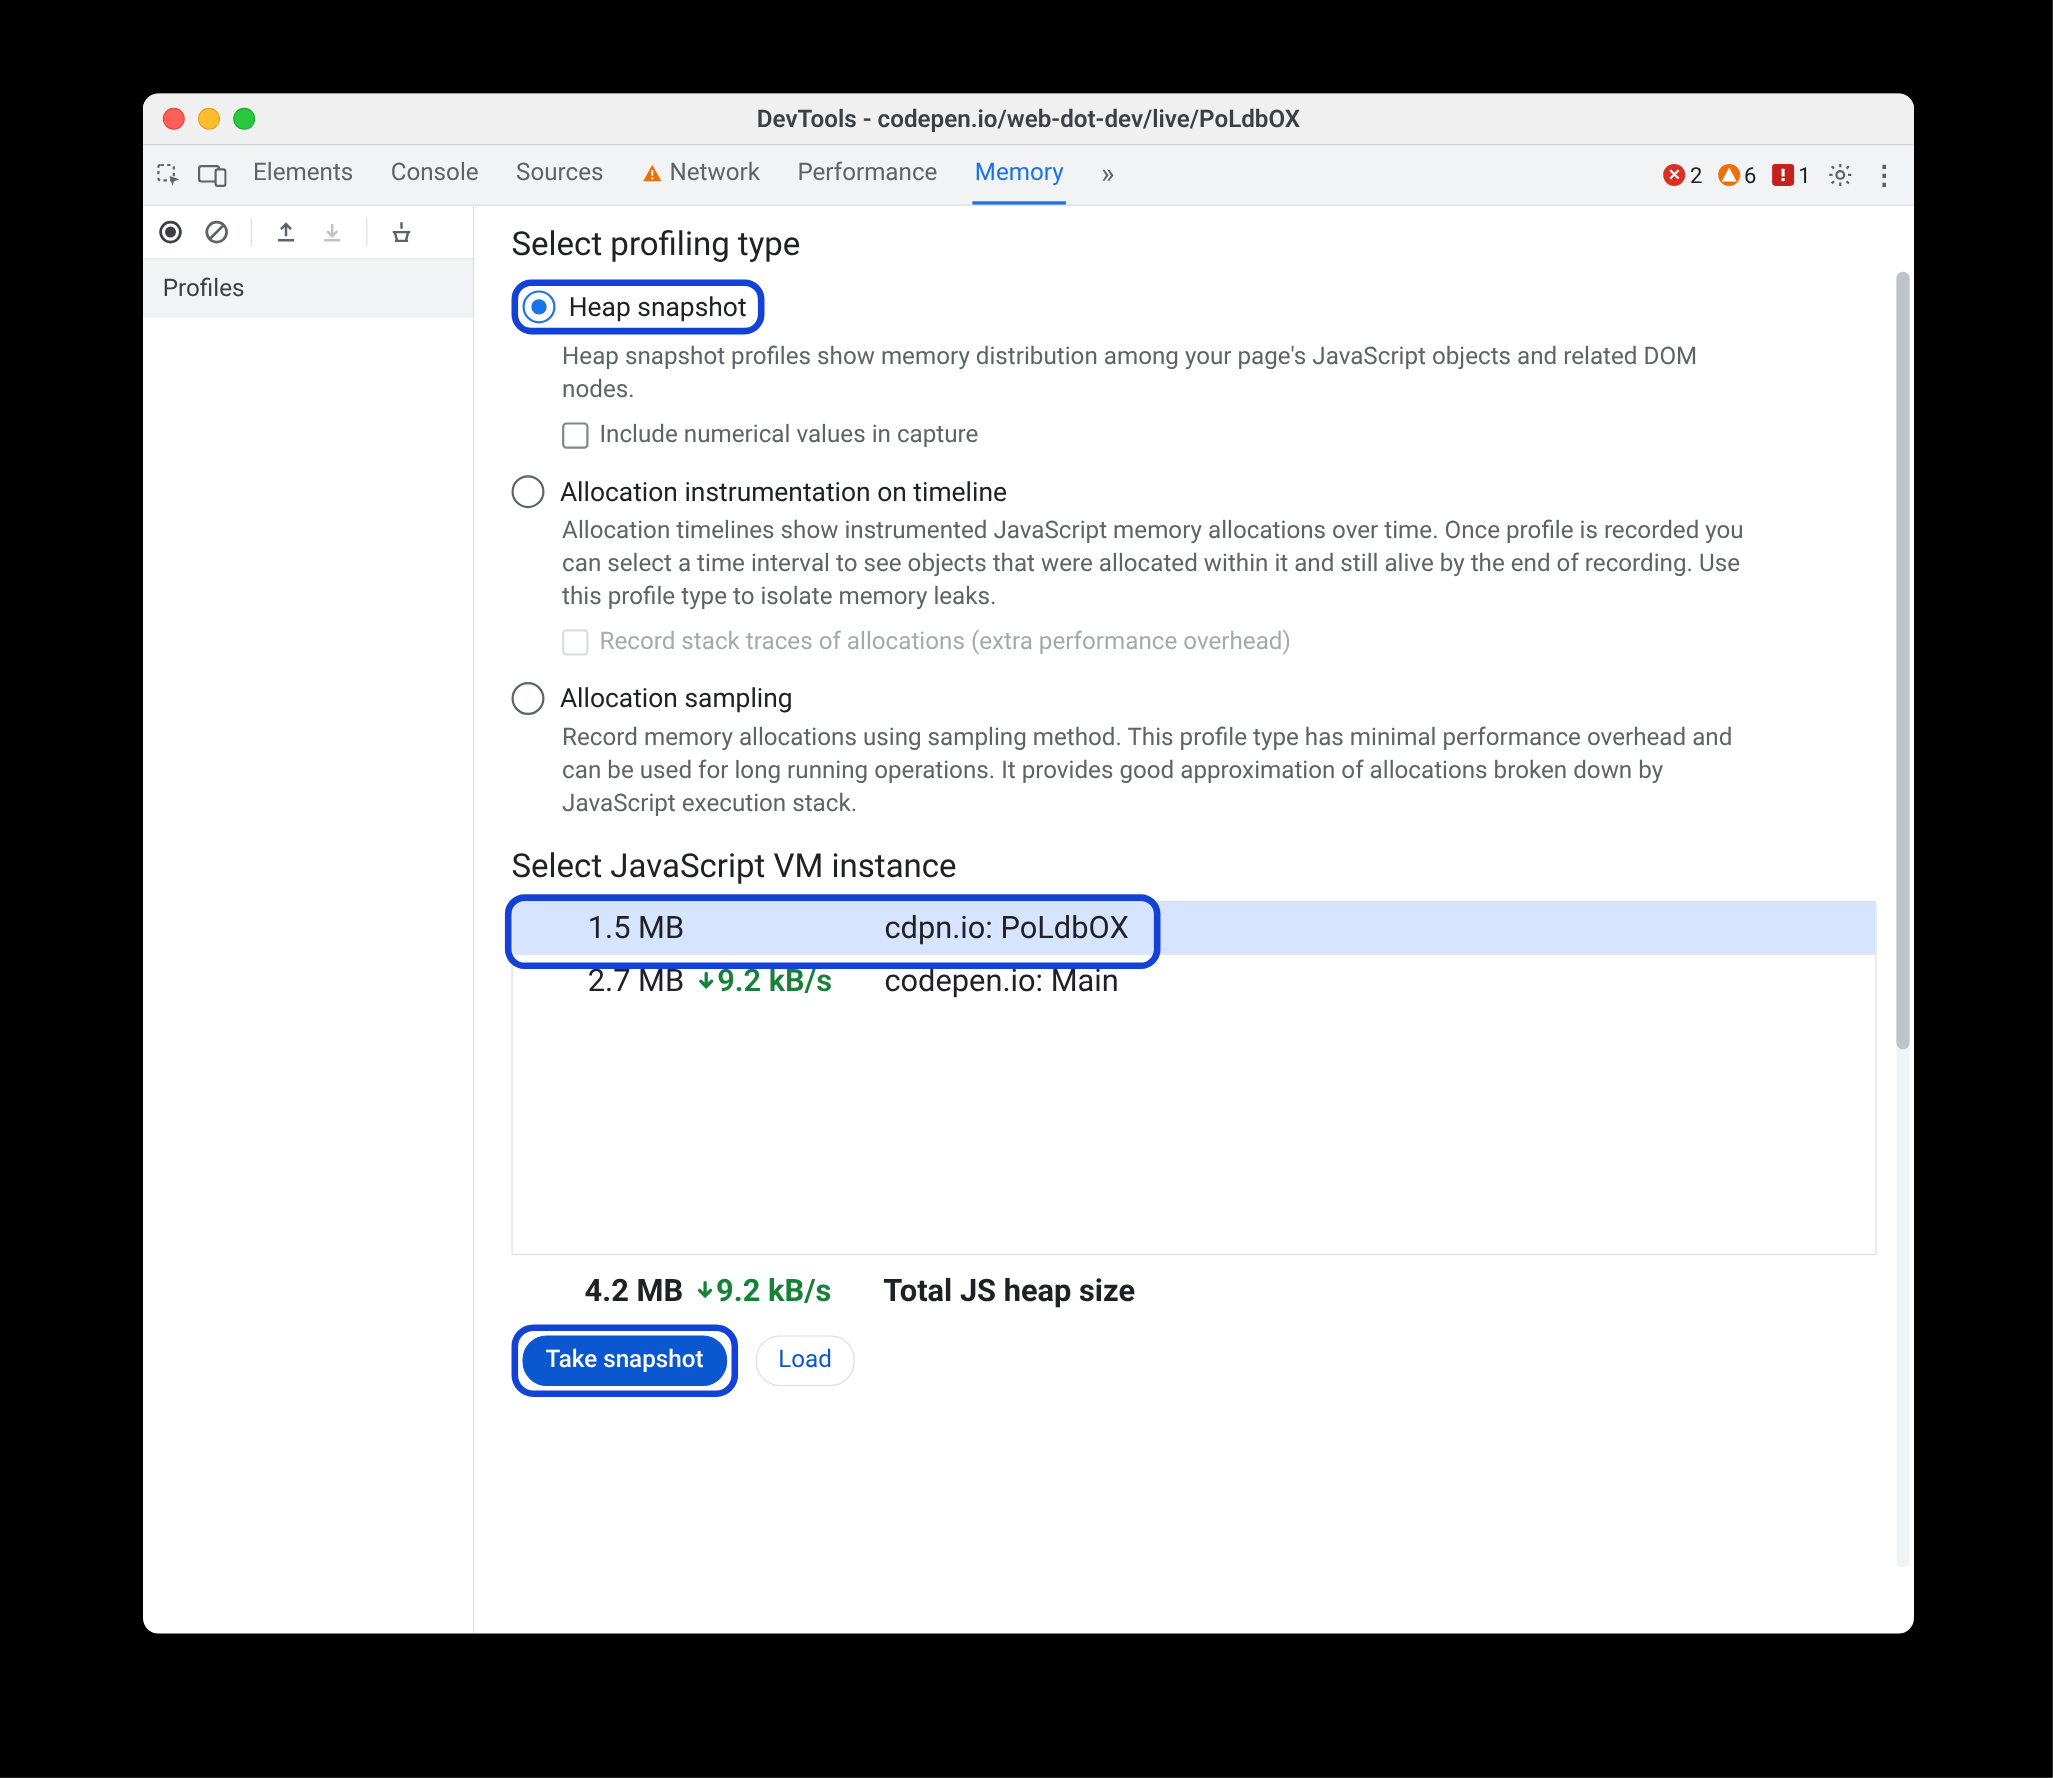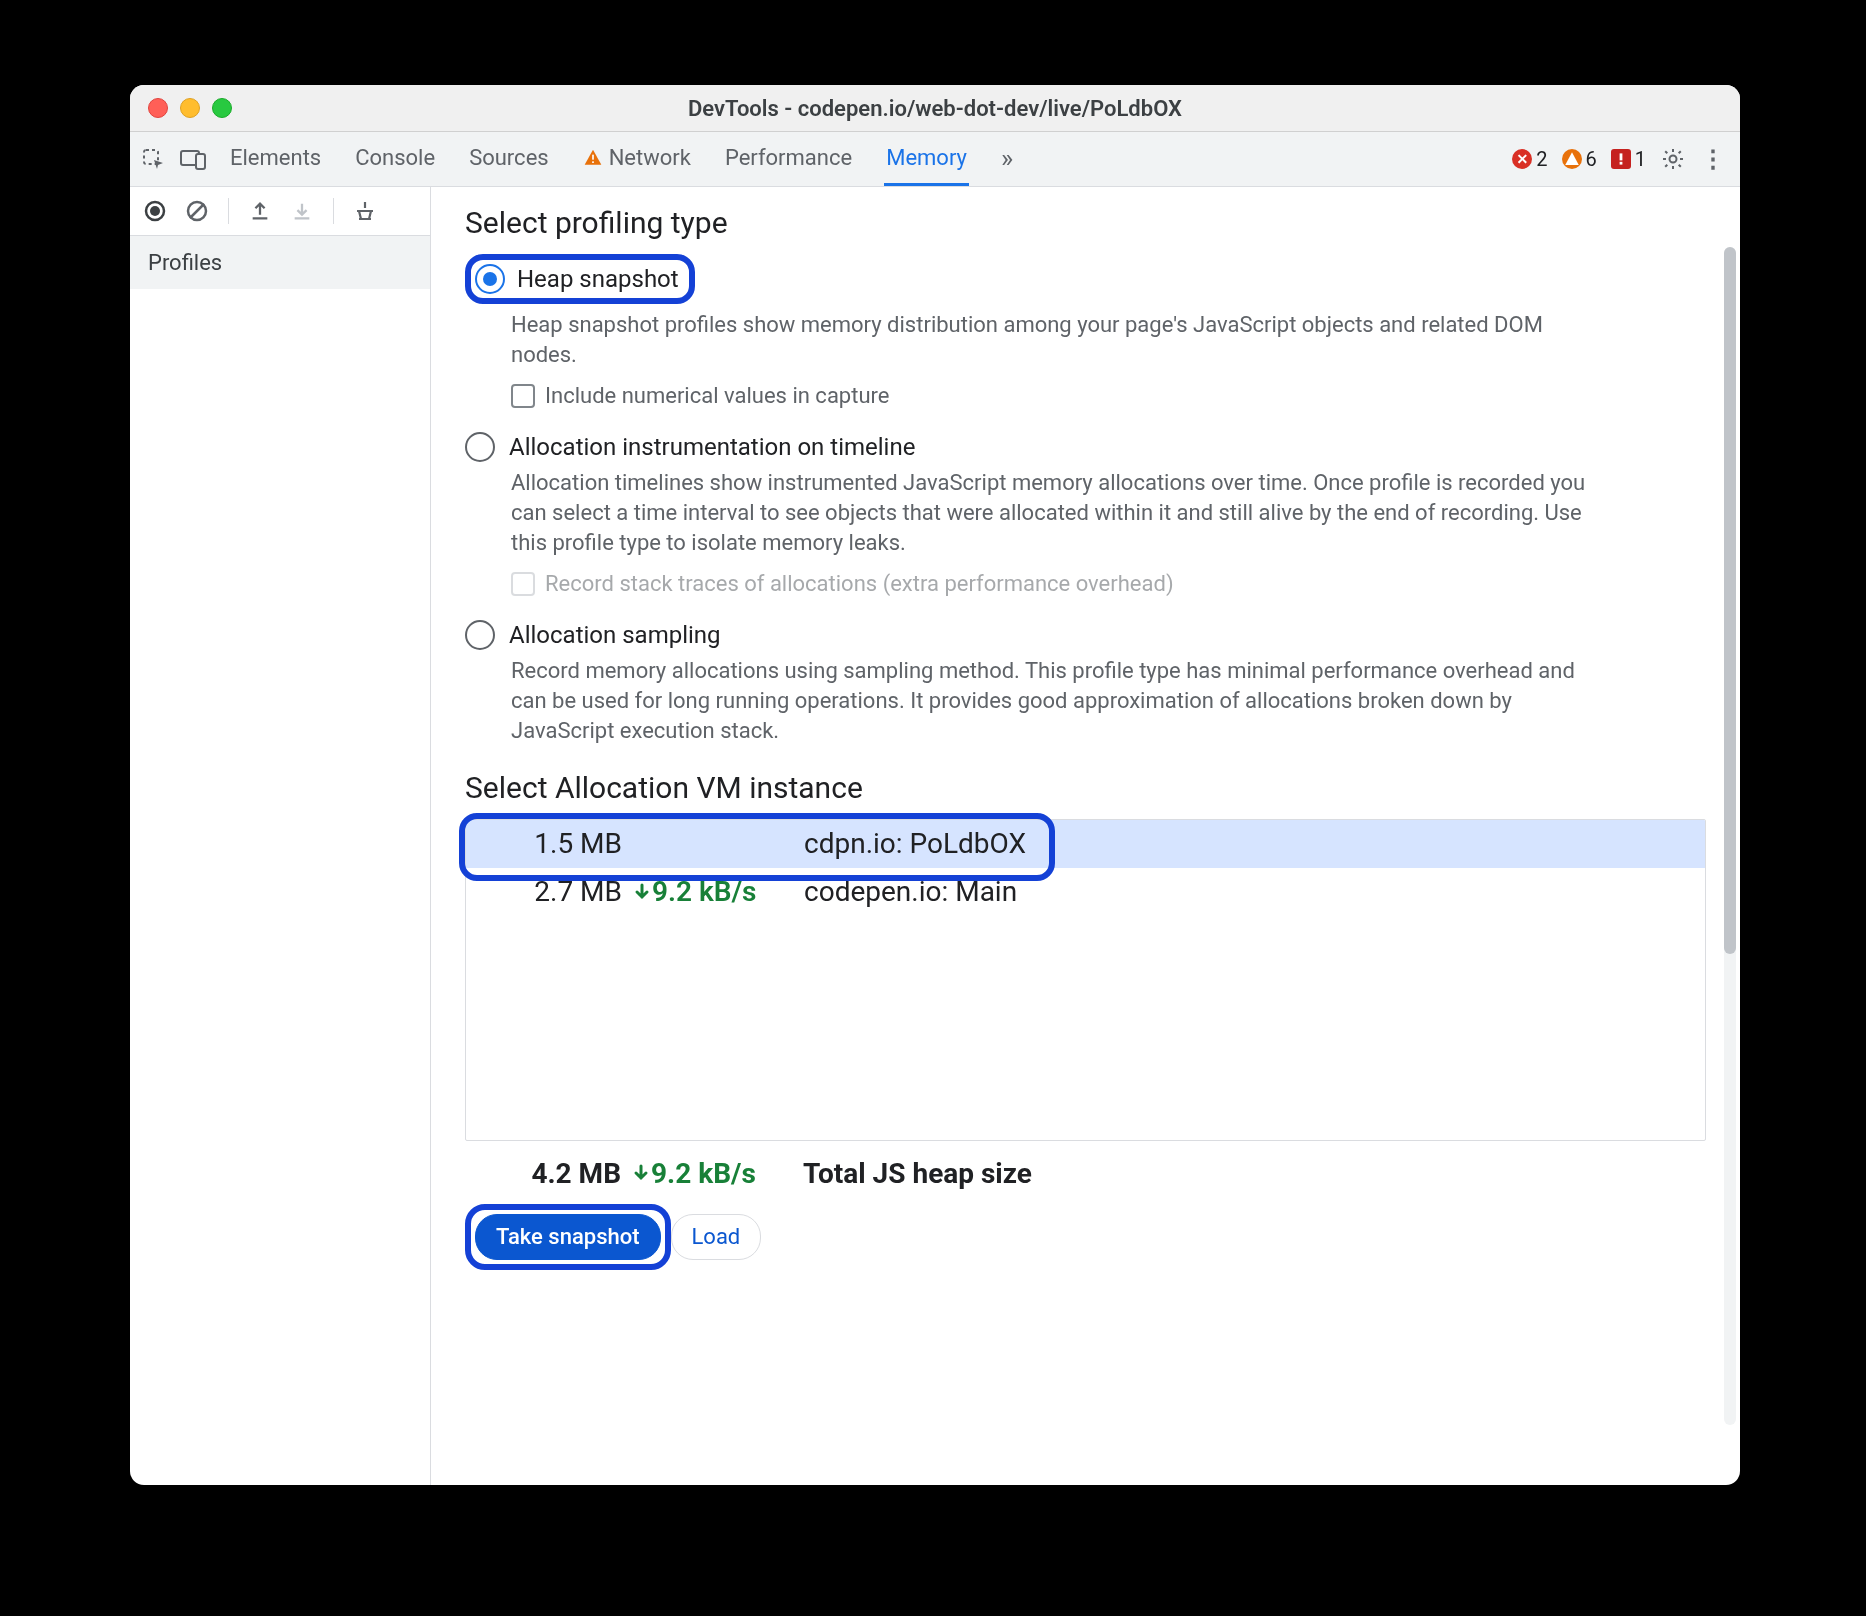--- a/index.html
+++ b/index.html
@@ -162,21 +162,21 @@
     margin-top: 16px;
     display: grid;
     grid-template-columns: 150px 170px 1fr;
     padding: 0 18px;
     font-weight: 700; font-size: 28px;
   }
   .vm-totals .rate { color: var(--green); display:flex; align-items:center; gap:2px;}
   .vm-totals .size { text-align:right; padding-right:12px;}
   .action-row {
     margin-top: 14px;
-    display: flex; align-items: center; 
+    display: flex; align-items: center; gap: 16px;
   }
   .btn {
     height: 44px; padding: 0 20px; border-radius: 22px;
     font-size: 22px; display:inline-flex; align-items:center; cursor:pointer;
     border: 1px solid var(--border); background:#fff; color: var(--accent-blue-dark);
   }
   .btn.primary {
     background: var(--accent-blue-dark); color:#fff; border-color: var(--accent-blue-dark); font-weight:500;
   }
   .highlight-wrap {
@@ -351,21 +351,21 @@
 
       <div class="option">
         <div class="option-head">
           <span class="radio"></span>
           <span class="option-title">Allocation sampling</span>
         </div>
         <div class="option-desc">Record memory allocations using sampling method. This profile type has minimal performance overhead and can be used for long running operations. It provides good approximation of allocations broken down by JavaScript execution stack.</div>
       </div>
 
       <div class="vm-section">
-        <h2>Select Allocation VM instance</h2>
+        <h2>Select JavaScript VM instance</h2>
 
         <div style="position:relative;">
           <div class="vm-table">
             <div class="vm-row selected">
               <span class="size">1.5 MB</span>
               <span class="rate"></span>
               <span>cdpn.io: PoLdbOX</span>
             </div>
             <div class="vm-row">
               <span class="size">2.7 MB</span>

